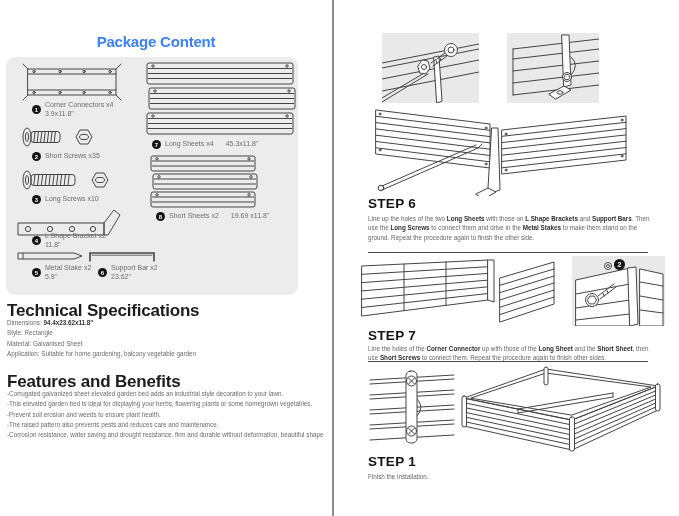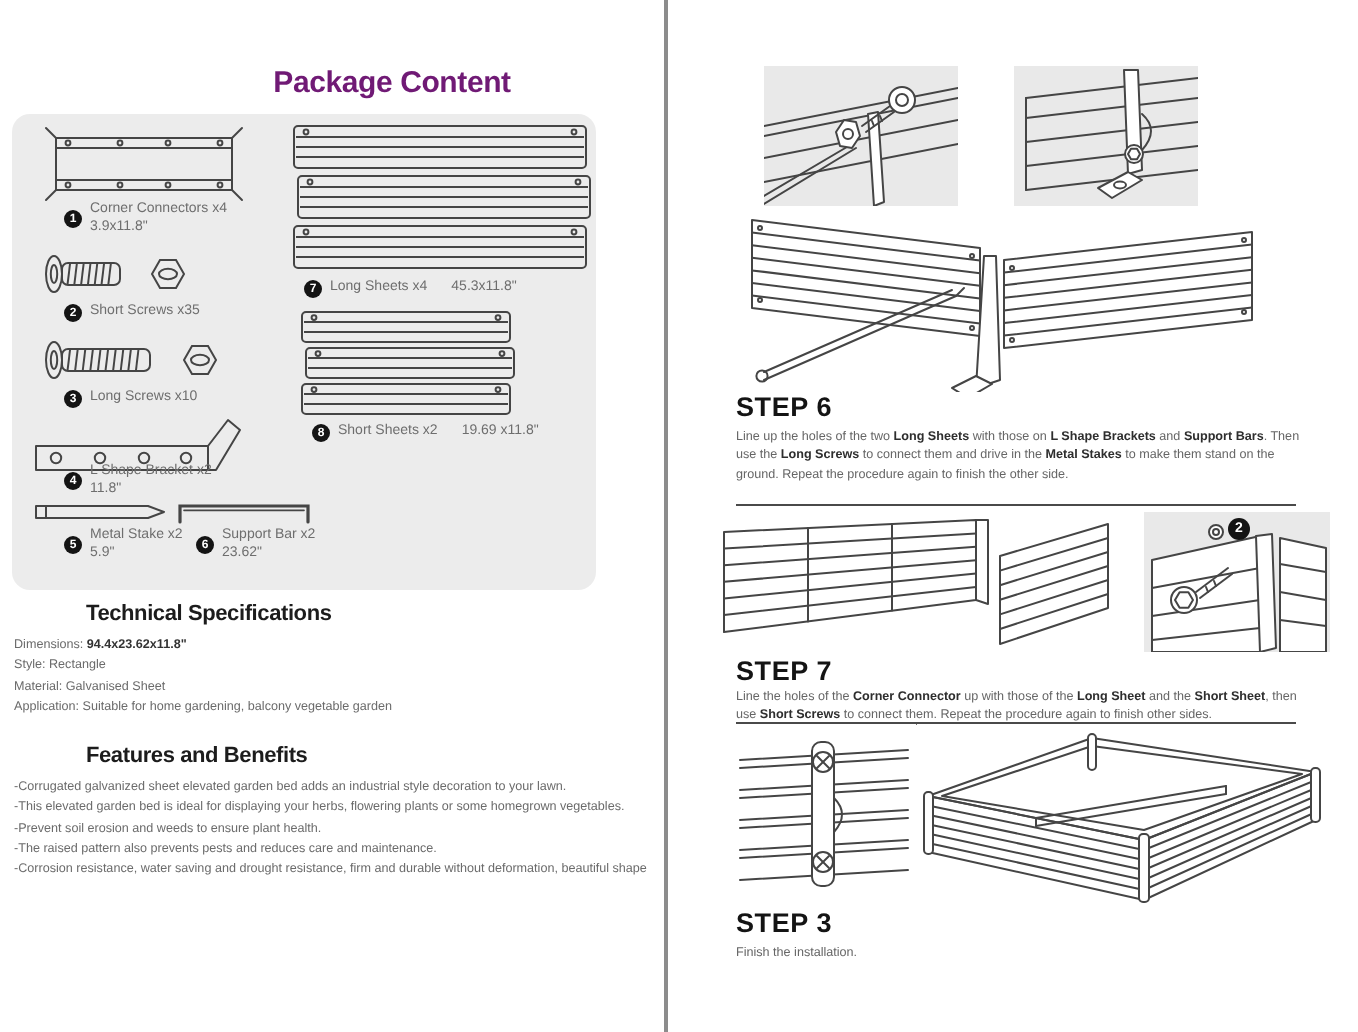--- a/index.html
+++ b/index.html
@@ -3,34 +3,34 @@
 <meta charset="utf-8">
 <style>
   html,body{margin:0;padding:0;background:#fff;}
   .page{position:relative;width:679px;height:516px;background:#fff;overflow:hidden;
         font-family:"Liberation Sans",sans-serif;color:#555;}
   .abs{position:absolute;}
   .vdivider{position:absolute;left:332px;top:0;width:2px;height:516px;background:#8c8c8c;}
   .hrule{position:absolute;height:1px;background:#4a4a4a;width:280px;left:368px;}
 
   .doc-title{position:absolute;left:0;top:33px;width:312px;text-align:center;
-             font-size:15px;font-weight:600;color:#701a75;letter-spacing:-0.2px;padding-left:40px;}
+             font-size:15px;font-weight:600;color:#3b82f6;letter-spacing:-0.2px;}
   .panel{position:absolute;left:6px;top:57px;width:292px;height:238px;background:#ececec;border-radius:9px;}
 
   .badge{display:inline-flex;align-items:center;justify-content:center;flex:0 0 auto;
          width:9px;height:9px;border-radius:50%;background:#141414;color:#fff;
          font-size:6px;font-weight:700;line-height:1;}
   .item-label{position:absolute;display:flex;gap:4px;align-items:center;}
   .item-text{font-size:7px;line-height:8.5px;color:#6e6e6e;}
   .item-text .nm,.item-text .sz{display:block;}
   .item-text .sz:empty{display:none;}
   .item-label.inline .item-text .nm,.item-label.inline .item-text .sz{display:inline;}
   .item-label.inline .item-text .sz{margin-left:12px;}
 
-  .section-heading{position:absolute;font-size:11px;font-weight:700;color:#1c1c1c;letter-spacing:-0.2px;margin-left:36px;}
+  .section-heading{position:absolute;font-size:17px;font-weight:700;color:#1c1c1c;letter-spacing:-0.2px;}
   .spec-block{position:absolute;left:7px;width:320px;}
   .spec-line{font-size:6.3px;line-height:10.3px;color:#6b6b6b;}
   .seg-bold{font-weight:700;color:#333;}
   .feature-line{font-size:6.3px;line-height:10.3px;color:#6b6b6b;}
 
   .step-label{position:absolute;font-size:13.5px;font-weight:700;color:#141414;letter-spacing:0.3px;}
   .step-text{position:absolute;font-size:6.3px;line-height:9.3px;color:#666;width:282px;}
   .step-text .seg-bold{color:#2e2e2e;}
 
   .inset-wrap{position:absolute;}
@@ -410,16 +410,16 @@
         <line x1="60" y1="51" x2="155" y2="35"></line>
       <line x1="60" y1="47" x2="60" y2="51"></line>
         <line x1="155" y1="31" x2="155" y2="35"></line>
       <rect x="4" y="34" width="4.5" height="31" rx="2" fill="#fff"></rect>
       <rect x="111.5" y="55" width="5" height="34" rx="2" fill="#fff"></rect>
       <rect x="197.5" y="22" width="4.5" height="27" rx="2" fill="#fff"></rect>
       <rect x="86" y="5" width="4" height="18" rx="2" fill="#fff"></rect>
     </g>
   </svg>
 
-  <div class="step-label" style="left:368px;top:454px">STEP 3</div>
+  <div class="step-label" style="left:368px;top:454px">STEP 1</div>
   <div class="step-text" style="left:368px;top:472px"><span>Finish the installation.</span></div>
 
 </div>
 
 </body></html>

